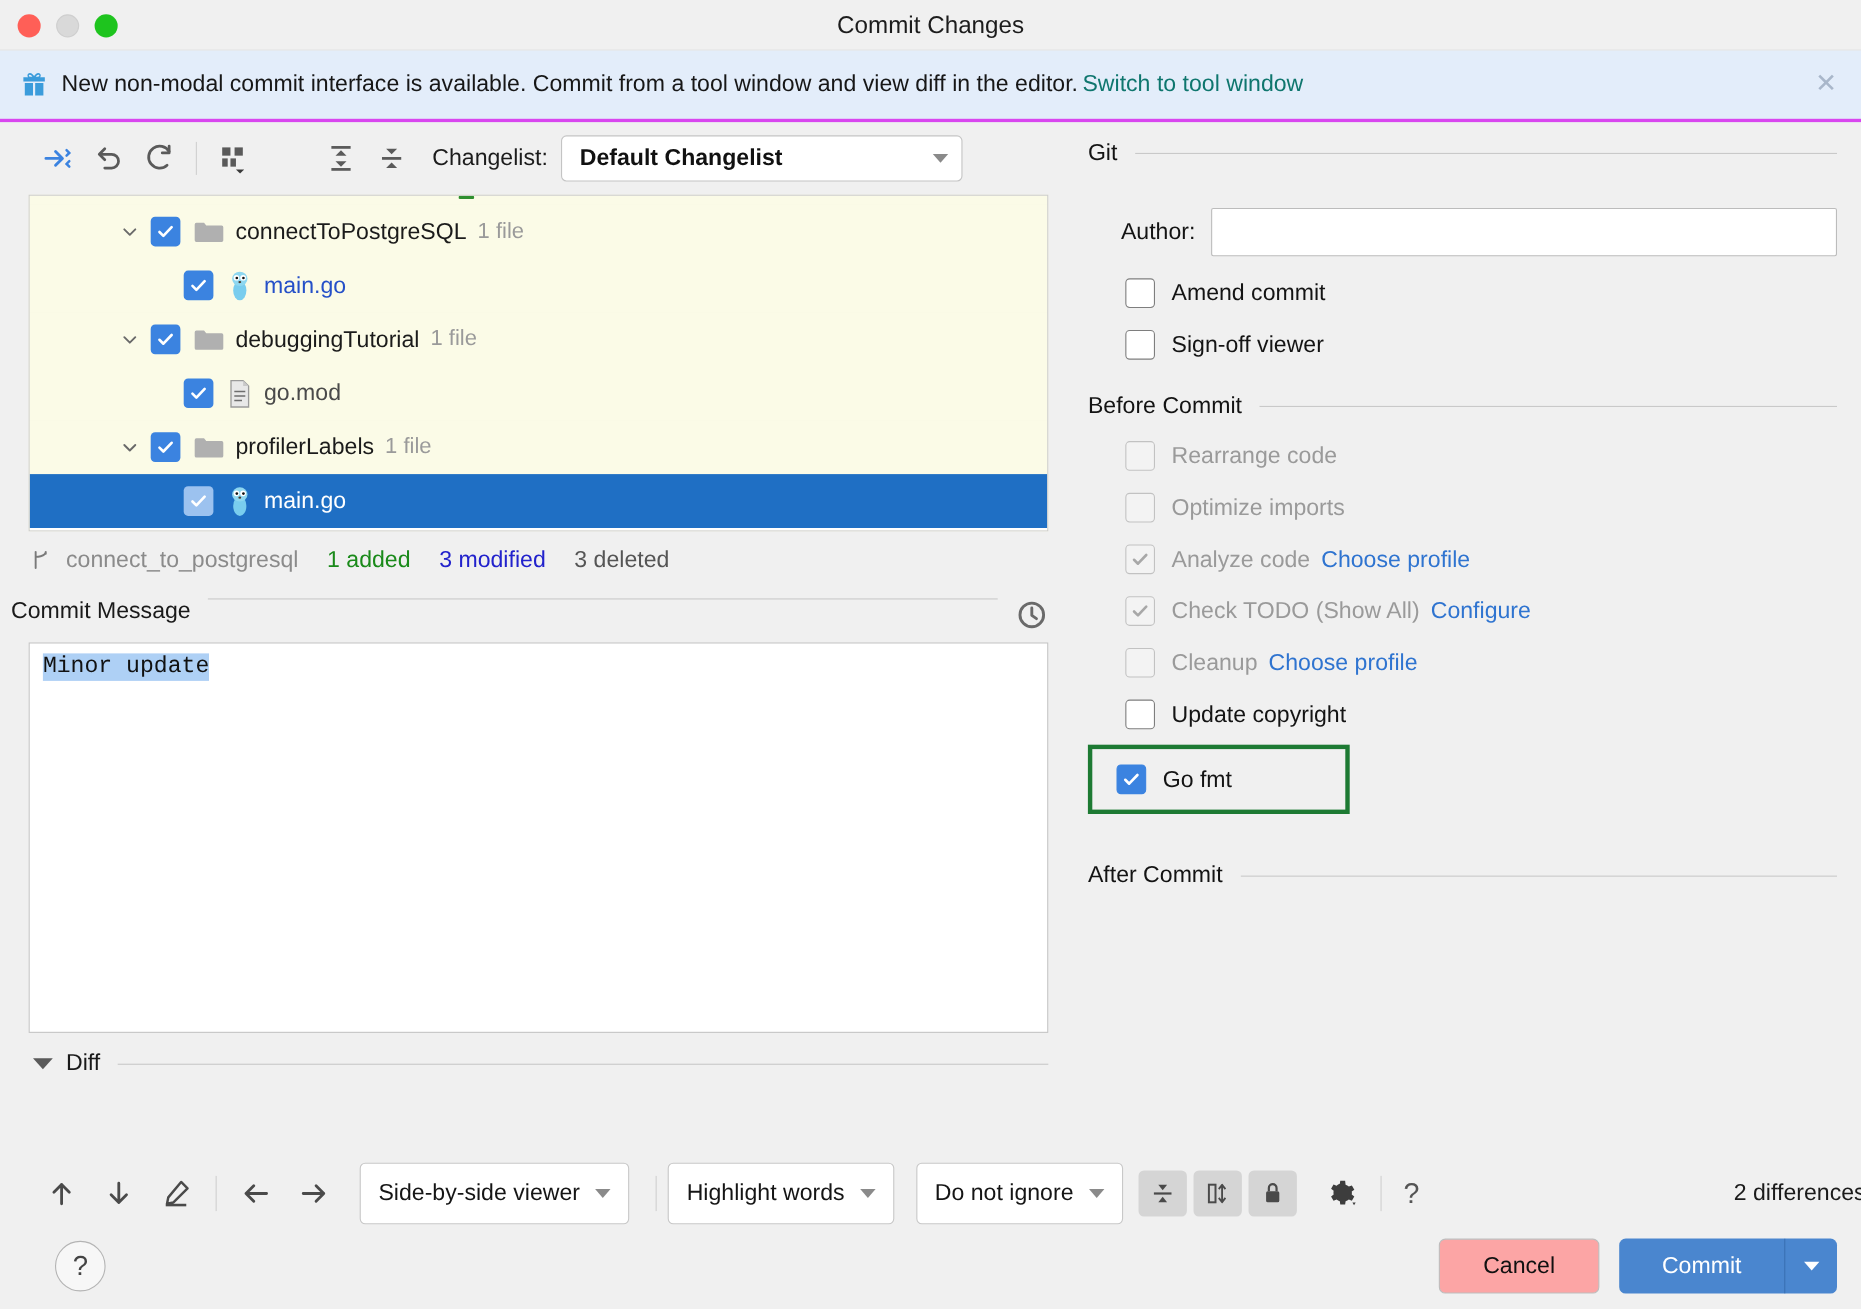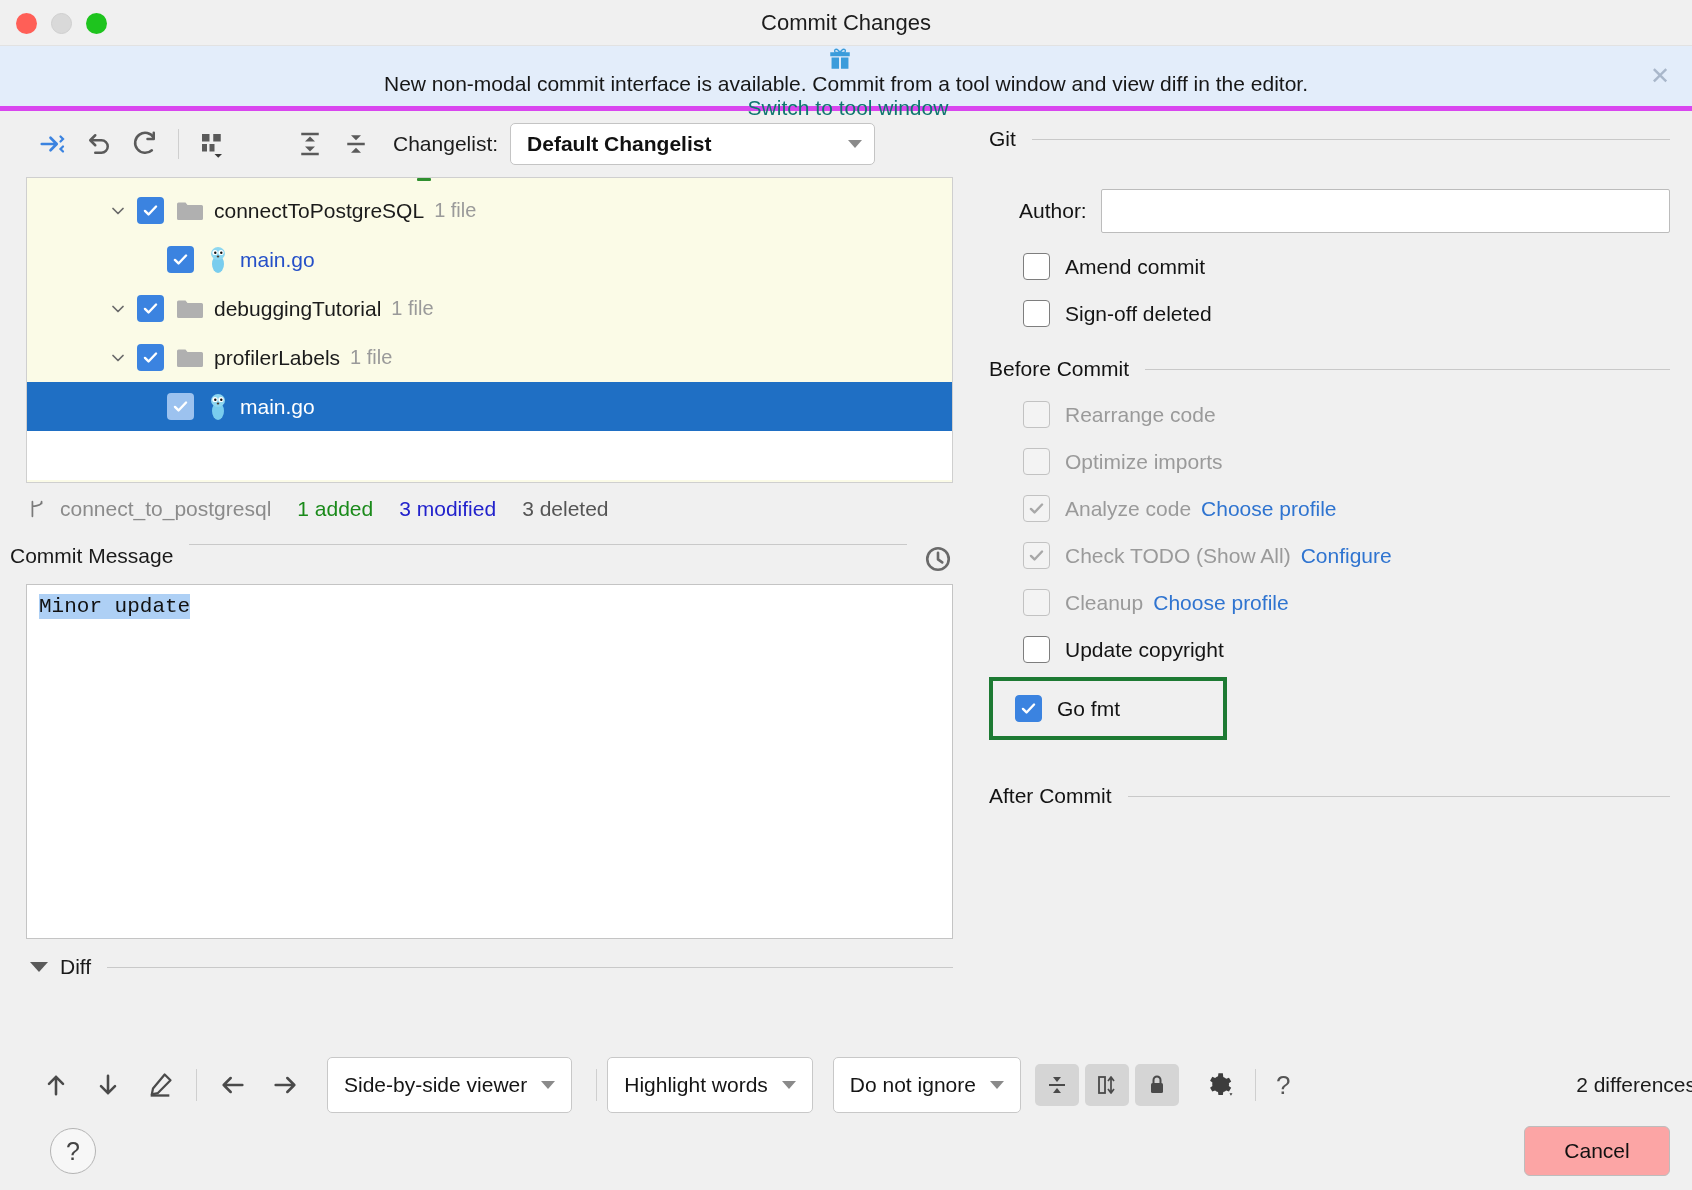--- a/index.html
+++ b/index.html
@@ -22,22 +22,21 @@
   .light{width:21px;height:21px;border-radius:50%;}
   .light.red{background:#ff5f57;}
   .light.yellow{background:#d9d9d9;border:1px solid #cfcfcf;}
   .light.green{background:#1ec41e;}
   .title-text{font-size:22px;font-weight:400;color:#1c1c1c;}
 
   
   .banner{
     position:relative;height:65px;background:#e3edfa;
     display:flex;align-items:center;padding:0 18px;
-    border-bottom:5px solid #d946ef;
-    flex-direction:column;
+    border-bottom:3px solid #d946ef;
   }
   .gift-icon{width:26px;height:26px;margin-right:12px;flex:none;}
   .banner-text{font-size:21px;color:#171717;}
   .banner-link{font-size:21px;color:#0f766e;margin-left:4px;cursor:pointer;}
   .banner-close{
     position:absolute;right:22px;top:50%;transform:translateY(-50%);
     font-size:24px;color:#a9b7ca;cursor:pointer;line-height:1;
   }
 
   
@@ -297,20 +296,34 @@
                 <path d="M5 12.5l4.5 4.5L19 7" stroke="#fff" stroke-width="3" fill="none" stroke-linecap="round" stroke-linejoin="round"></path>
               </svg>
             </span>
             <svg class="folder-ic" viewBox="0 0 28 22">
               <path d="M1 4a1.5 1.5 0 011.5-1.5h7l2 2.5h14A1.5 1.5 0 0127 6.5v12A1.5 1.5 0 0125.5 20h-23A1.5 1.5 0 011 18.5z" fill="#b0b0b0"></path>
             </svg>
             <span class="node-name ">debuggingTutorial</span>
             <span class="node-count">1 file</span>
           </div>
           <div class="row yellow">
+            <span class="indent2"></span>
+            <span class="cb">
+              <svg width="19" height="19" viewBox="0 0 24 24">
+                <path d="M5 12.5l4.5 4.5L19 7" stroke="#fff" stroke-width="3" fill="none" stroke-linecap="round" stroke-linejoin="round"></path>
+              </svg>
+            </span>
+            <svg class="file-ic" viewBox="0 0 24 28">
+              <path d="M4 2h11l5 5v19H4z" fill="#e8e8e8" stroke="#9a9a9a" stroke-width="1.2"></path>
+              <path d="M15 2v5h5" fill="#c9c9c9"></path>
+              <path d="M7 12h10M7 16h10M7 20h7" stroke="#6e6e6e" stroke-width="1.4"></path>
+            </svg>
+            <span class="node-name grey">go.mod</span>
+          </div>
+          <div class="row yellow">
             <span class="indent1"></span>
             <span class="chev">
               <svg width="20" height="20" viewBox="0 0 24 24">
                 <path d="M6 9l6 6 6-6" stroke="#6a6a6a" stroke-width="2.1" fill="none" stroke-linecap="round" stroke-linejoin="round"></path>
               </svg>
             </span>
             <span class="cb">
               <svg width="19" height="19" viewBox="0 0 24 24">
                 <path d="M5 12.5l4.5 4.5L19 7" stroke="#fff" stroke-width="3" fill="none" stroke-linecap="round" stroke-linejoin="round"></path>
               </svg>
@@ -385,21 +398,21 @@
       <span class="author-lbl">Author:</span>
       <input class="author-input" type="text" placeholder="" style="">
     </div>
 
     <div class="chk-row">
       <span class="chk"></span>
       <span class="chk-lbl">Amend commit</span>
     </div>
     <div class="chk-row">
       <span class="chk"></span>
-      <span class="chk-lbl">Sign-off deleted</span>
+      <span class="chk-lbl">Sign-off viewer</span>
     </div>
 
     <div class="grp-head" style="margin-top:30px;">
       <span class="grp-title">Before Commit</span>
       <span class="grp-line"></span>
     </div>
 
     <div id="before-commit-list" style="margin-top:14px;">
         <div class="chk-row">
           <span class="chk dis"></span>
@@ -526,14 +539,20 @@
   </div>
   <div class="db-sep"></div>
   <div class="qmark">?</div>
   <div class="diffcount">2 differences</div>
 </div>
 
 <div class="footer" style="position:absolute;left:0;top:1118px;width:1692px;">
   <div class="help-circle">?</div>
   <div class="foot-btns">
     <div class="btn-cancel">Cancel</div>
+    <div class="btn-commit-wrap">
+      <div class="btn-commit">Commit</div>
+      <div class="btn-commit-arrow">
+        <span style="width:0;height:0;border-left:7px solid transparent;border-right:7px solid transparent;border-top:8px solid #ffffff;display:block;"></span>
+      </div>
+    </div>
   </div>
 </div>
 
 </body></html>

